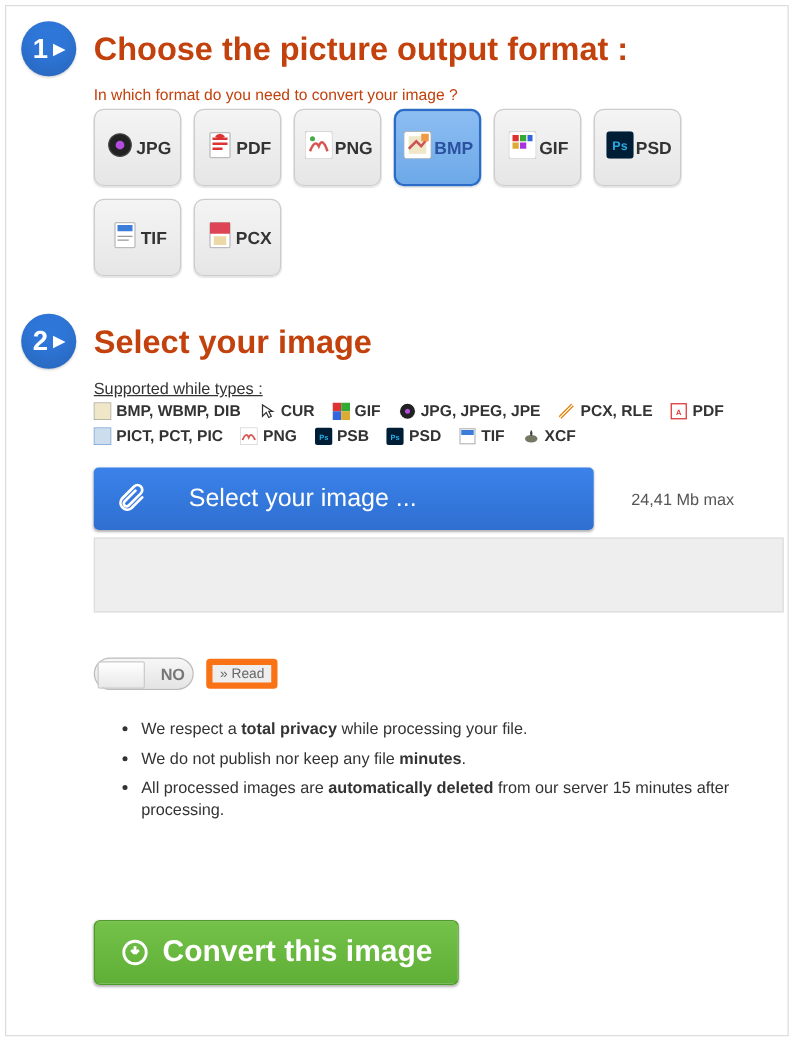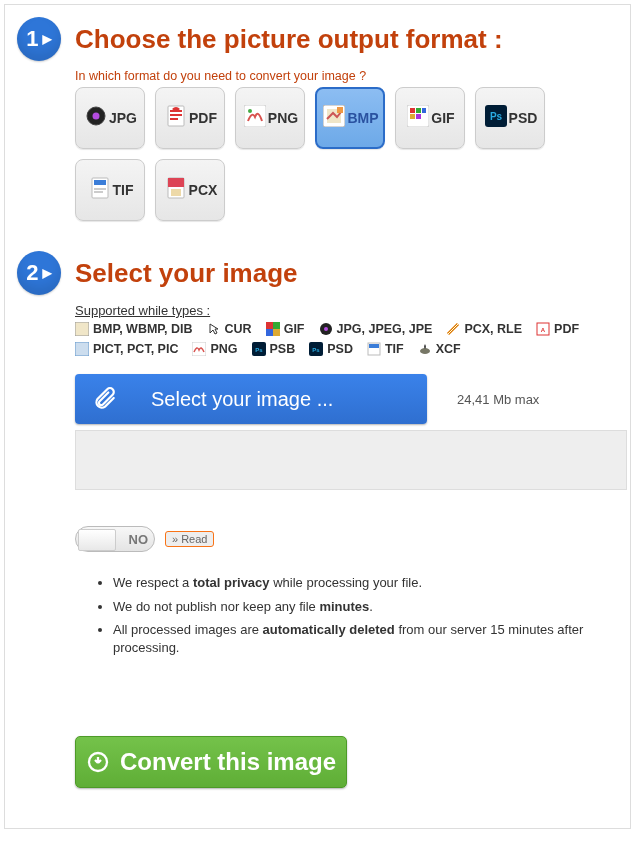--- a/index.html
+++ b/index.html
@@ -98,21 +98,21 @@
     align-items:center;
     margin-left:58px;
     margin-top:18px;
     gap: 30px;
   }
   .upload-btn {
     background: linear-gradient(#3a82ea,#2f6fd0);
     color:#fff;
     font-size:20px;
     height:50px;
-    width:352px;
+    width:400px;
     border:none;
     border-radius:4px;
     display:flex;
     align-items:center;
     padding-left:16px;
     cursor:pointer;
     box-shadow: 0 1px 2px rgba(0,0,0,0.3);
   }
   .upload-btn .clip { margin-right: 34px; }
   .max-size { font-size:13px; color:#555; }
@@ -150,42 +150,42 @@
     content:'';
     position:absolute;
     left:2px; top:2px;
     width:36px; height:20px;
     background:linear-gradient(#fff,#e8e8e8);
     border-radius:2px;
     border:1px solid #ccc;
   }
   .terms-link { color:#2a66c8; text-decoration:none; }
   .read-chip {
-    background:#eee; border:1px solid #f97316;
+    background:#eee; border:5px solid #f97316;
     border-radius:3px; padding:1px 6px;
     font-size:11px; color:#666;
   }
   .bullets {
     margin-left:80px;
     margin-top:22px;
     font-size:13px;
     color:#333;
   }
   .bullets li { margin-bottom:6px; list-style: disc; margin-left:16px; line-height:1.35; }
   .convert-btn {
     margin-left:58px;
     margin-top:50px;
     background: linear-gradient(#74c24a,#5fae36);
     color:#fff;
     font-size:24px;
     font-weight:700;
     border:1px solid #4d9a28;
     border-radius:5px;
     height:52px;
-    padding: 0 10px;
+    padding: 0 20px;
     display:inline-flex;
     align-items:center;
     cursor:pointer;
     box-shadow: 0 1px 2px rgba(0,0,0,0.3);
   }
   .convert-btn .dl { margin-right:10px; }
   svg { display:block; }
 </style>
 </head>
 <body>

